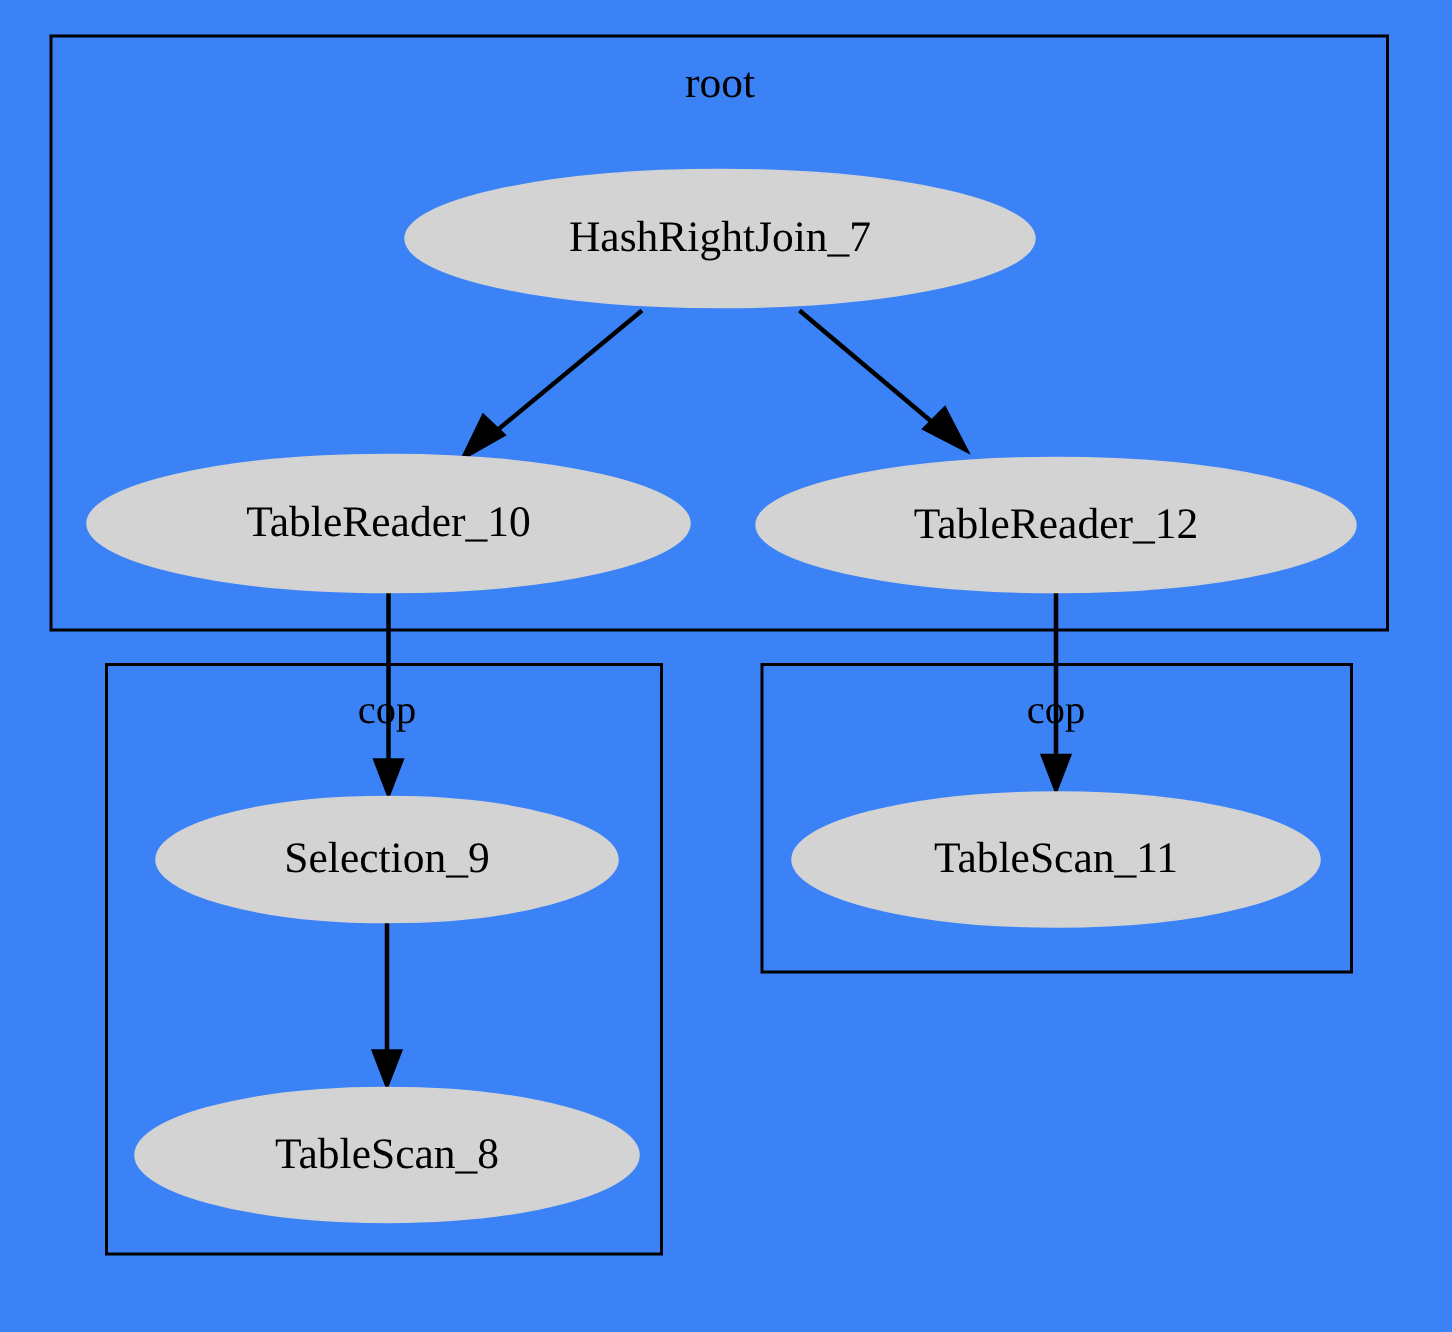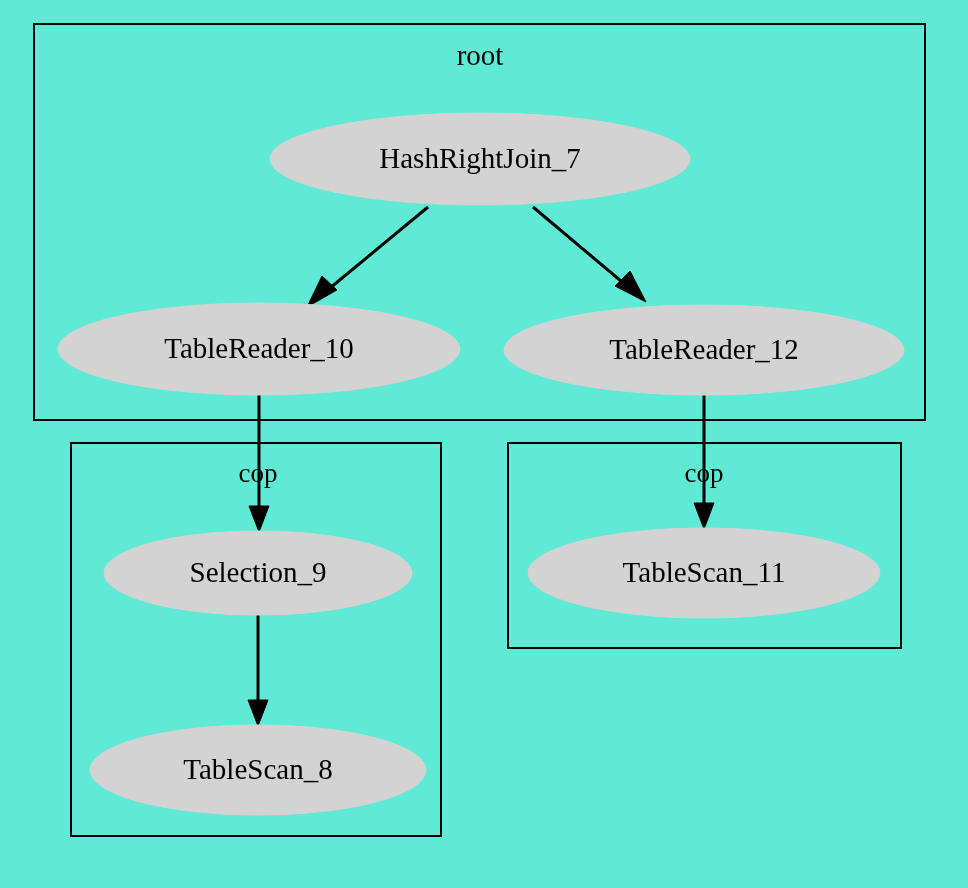--- a/index.html
+++ b/index.html
@@ -7,21 +7,21 @@
     padding: 0;
     background: #ffffff;
   }
   body {
     font-family: "Liberation Serif", "DejaVu Serif", serif;
   }
   #canvas-wrap {
     position: relative;
     width: 968px;
     height: 888px;
-    background: #5eead4;
+    background: #3b82f6;
     overflow: hidden;
   }
   svg#graph {
     display: block;
     width: 968px;
     height: 888px;
   }
   .cluster-rect {
     fill: none;
     stroke: #000000;

